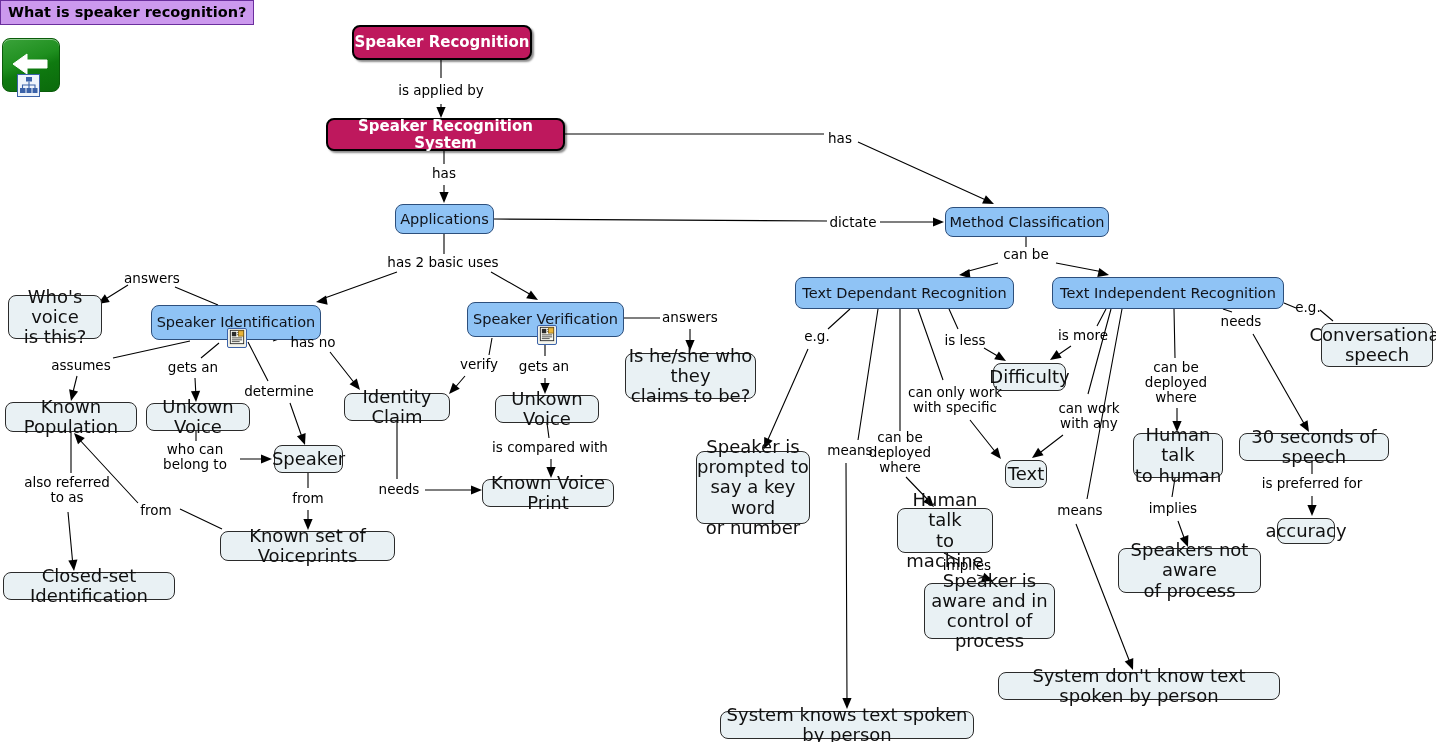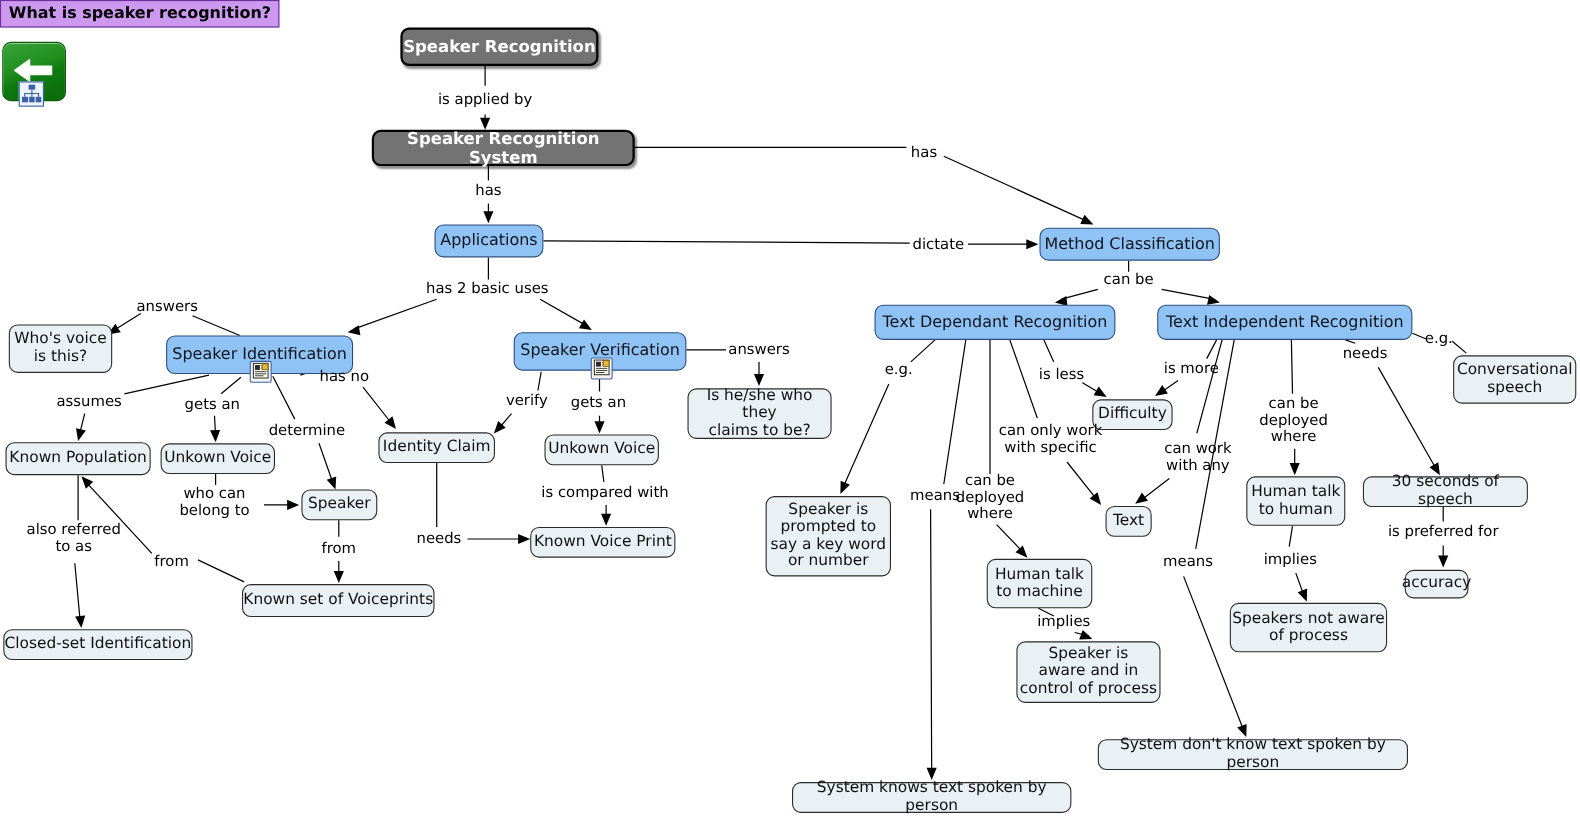--- a/index.html
+++ b/index.html
@@ -74,39 +74,38 @@
     box-sizing: border-box;
     display: flex;
     align-items: center;
     justify-content: center;
     text-align: center;
     border-radius: 8px;
     line-height: 1.12;
     white-space: pre-line;
   }
   .node.n-root {
-    background: #737373;
+    background: #be185d;
     border: 2px solid #000000;
     color: #ffffff;
     font-weight: bold;
     font-size: 15px;
     box-shadow: 2px 2px 2px rgba(0,0,0,.45);
-    margin-left: 12px;
   }
   .node.n-mid {
     background: #8fc3f5;
     border: 1px solid #2d4f7c;
     color: #10131a;
     font-size: 14.5px;
   }
   .node.n-leaf {
     background: #e9f1f4;
     border: 1px solid #2b2b2b;
     color: #101010;
-    font-size: 14px;
+    font-size: 18px;
   }
   .node .note-icon {
     position: absolute;
     left: 50%;
     margin-left: -9px;
     bottom: -9px;
     width: 18px; height: 18px;
     background: #f3f3ea;
     border: 1px solid #3b62a8;
     border-radius: 2px;

